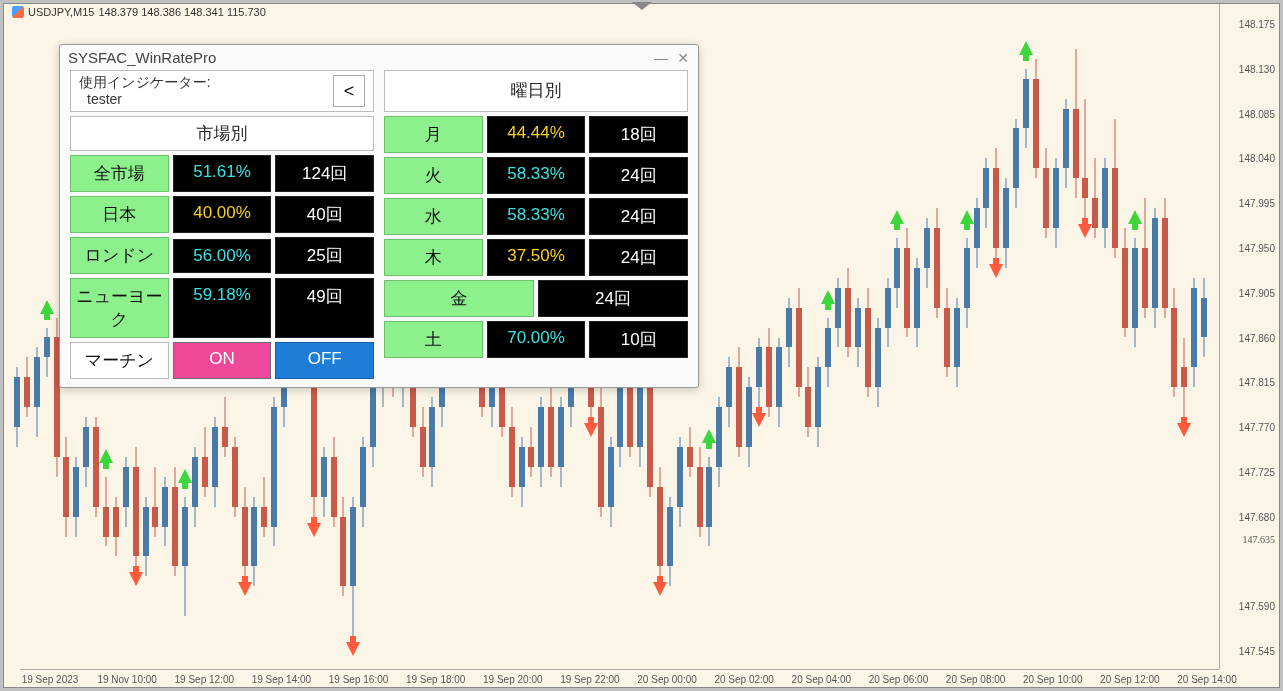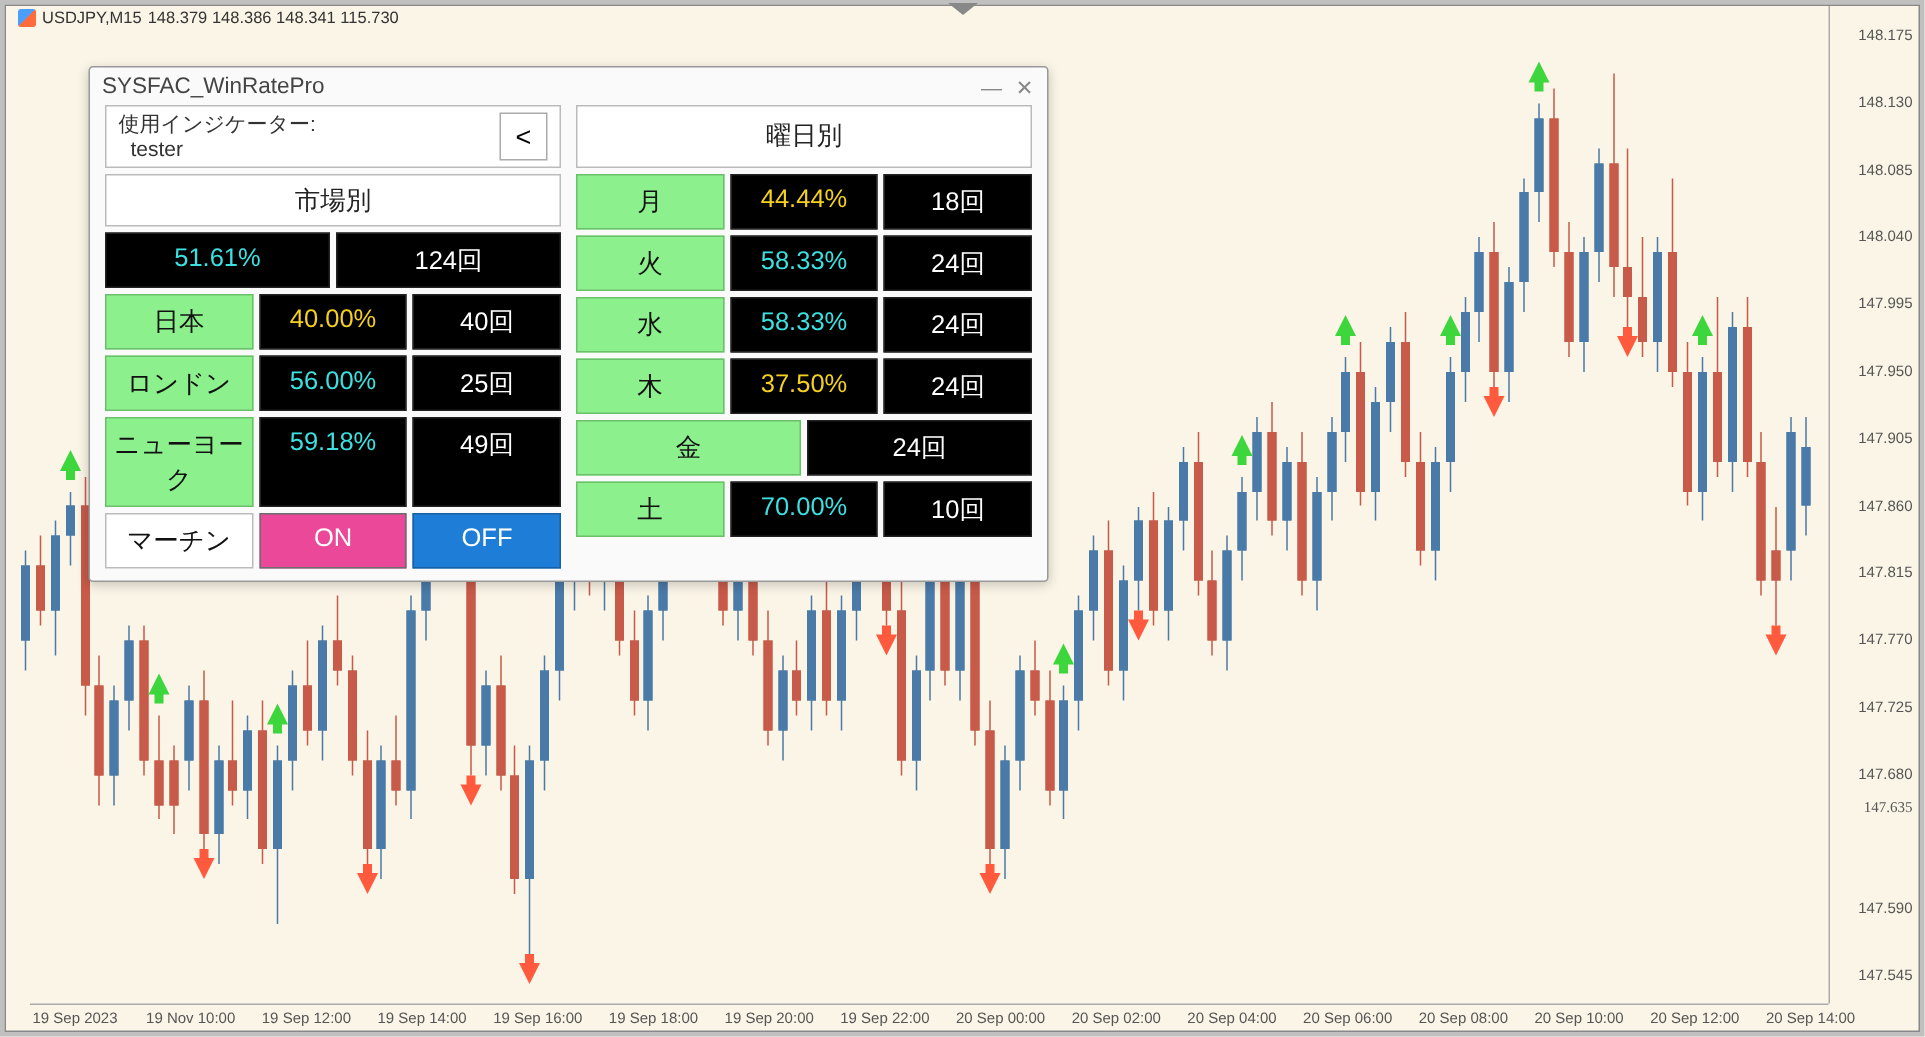--- a/index.html
+++ b/index.html
@@ -815,29 +815,30 @@
         <div class="info-row">
           <div class="info-label">
             <div>使用インジケーター:</div>
             <div style="padding-left:8px;">tester</div>
           </div>
           <div class="collapse-btn">&lt;</div>
         </div>
         <div class="header-cell">市場別</div>
         <div id="market-rows">
             <div class="data-row" style="margin-top: 0px;">
+              <div class="cell-label">全市場</div>
               <div class="cell-rate cyan">51.61%</div>
               <div class="cell-count">124回</div>
             </div>
             <div class="data-row" style="margin-top: 4px;">
               <div class="cell-label">日本</div>
               <div class="cell-rate yellow">40.00%</div>
               <div class="cell-count">40回</div>
             </div>
-            <div class="data-row" style="margin-top: 4px;">
+            <div class="data-row" style="margin-top: 4px; align-items: center;">
               <div class="cell-label">ロンドン</div>
               <div class="cell-rate cyan">56.00%</div>
               <div class="cell-count">25回</div>
             </div>
             <div class="data-row" style="margin-top: 4px;">
               <div class="cell-label">ニューヨーク</div>
               <div class="cell-rate cyan">59.18%</div>
               <div class="cell-count">49回</div>
             </div>
           </div>

